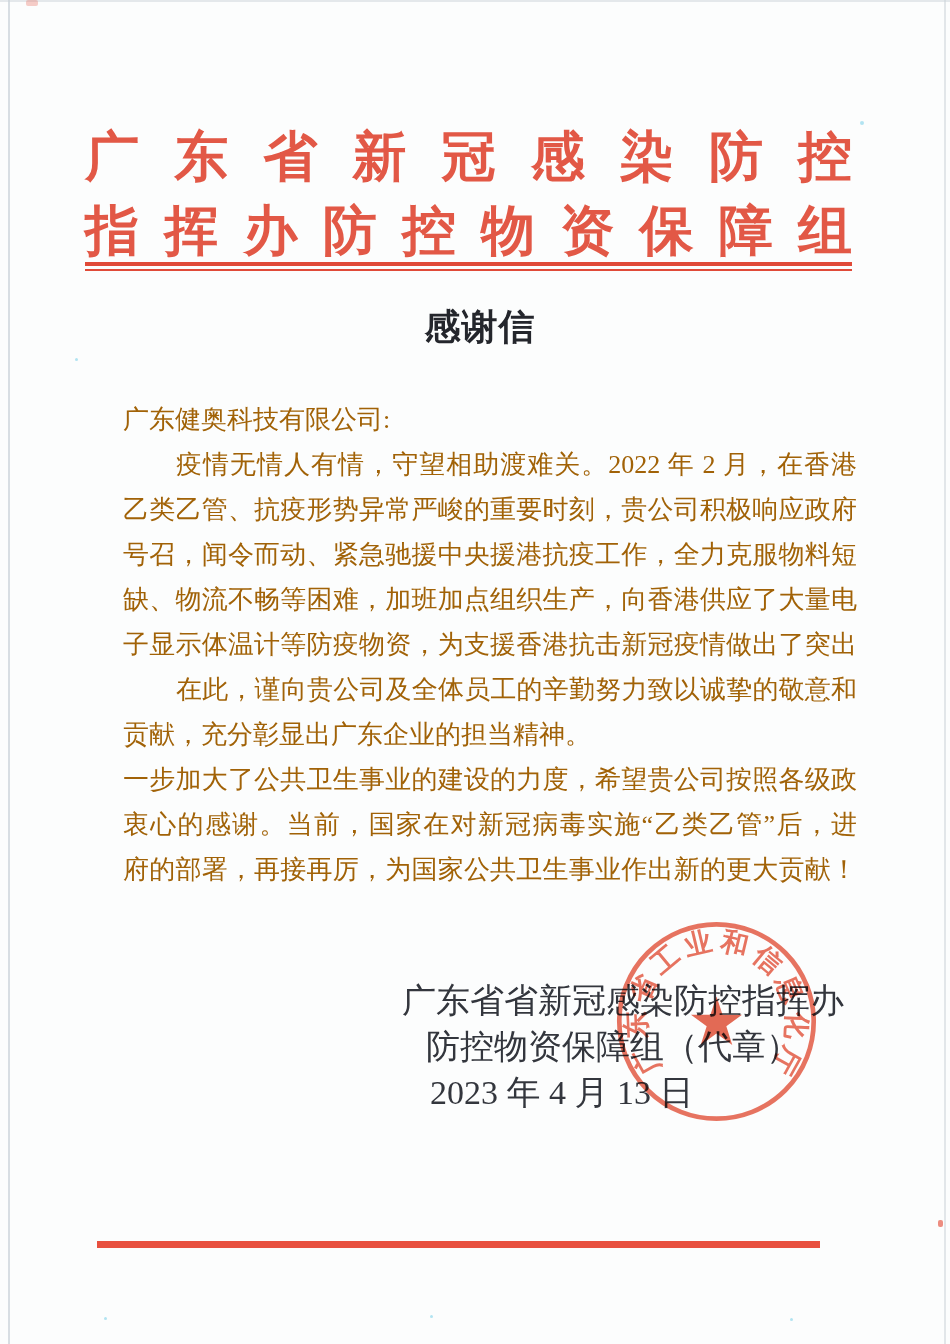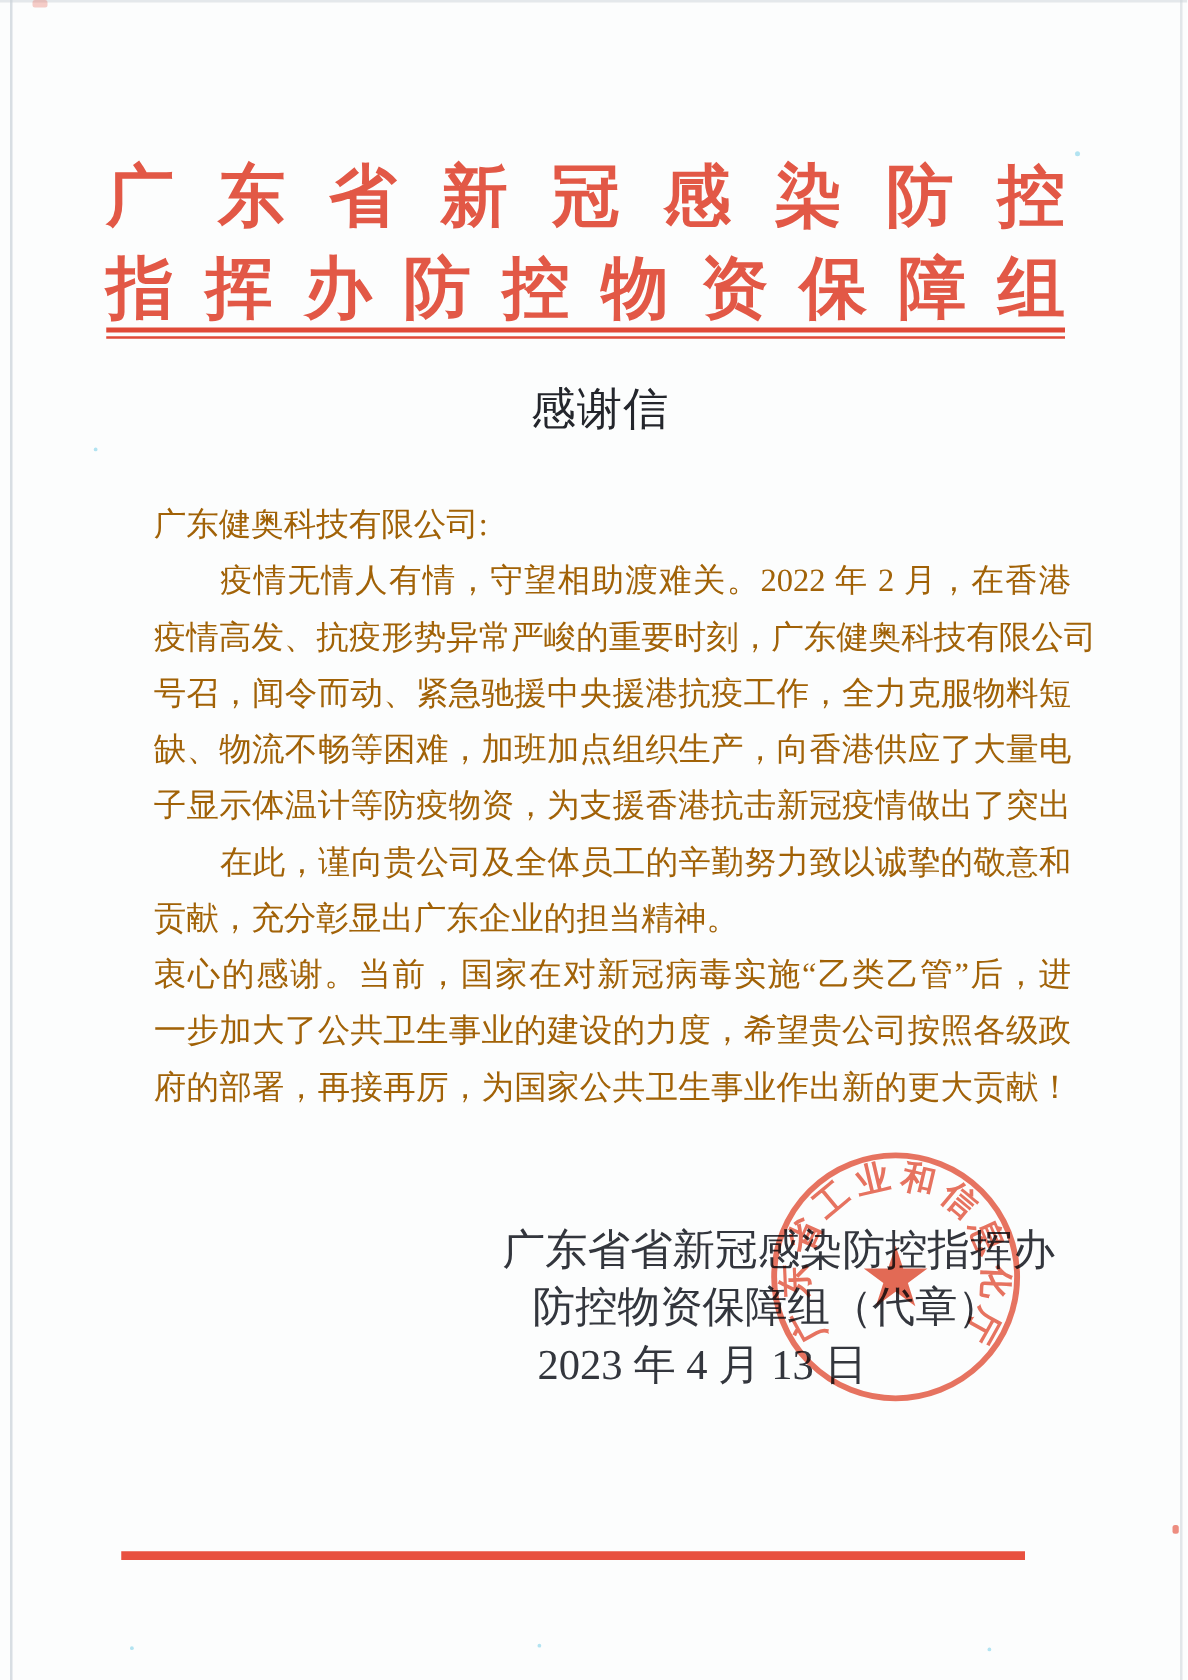--- a/index.html
+++ b/index.html
@@ -28,21 +28,21 @@
   }
   .lh-rule{
     position:absolute;left:85px;top:262px;width:767px;height:9px;
     border-top:4px solid #e04a38;border-bottom:2px solid #e04a38;
     box-sizing:border-box;
   }
 
   
   .doc-title{
     position:absolute;left:10px;top:305px;width:940px;
-    text-align:center;font-size:36px;font-weight:400;
+    text-align:center;font-size:36px;font-weight:700;
     color:#24262c;letter-spacing:1px;line-height:44px;
   }
 
   
   .body-block{
     position:absolute;left:123px;top:397px;width:734px;
     color:#a16207;font-size:26px;
   }
   .bline{
     height:45px;line-height:45px;white-space:nowrap;
@@ -115,28 +115,28 @@
         <span>组</span>
       </div>
   </div>
   <div class="lh-rule"></div>
 
   <div class="doc-title">感谢信</div>
 
   <div class="body-block">
     <div class="bline plain">广东健奥科技有限公司:</div>
     <div class="bline indent">疫情无情人有情，守望相助渡难关。2022 年 2 月，在香港</div>
-    <div class="bline">疫情高发、抗疫形势异常严峻的重要时刻，广东健奥科技有限公司</div>
+    <div class="bline">乙类乙管、抗疫形势异常严峻的重要时刻，贵公司积极响应政府</div>
     <div class="bline">号召，闻令而动、紧急驰援中央援港抗疫工作，全力克服物料短</div>
     <div class="bline">缺、物流不畅等困难，加班加点组织生产，向香港供应了大量电</div>
     <div class="bline">子显示体温计等防疫物资，为支援香港抗击新冠疫情做出了突出</div>
     <div class="bline indent">在此，谨向贵公司及全体员工的辛勤努力致以诚挚的敬意和</div>
     <div class="bline last">贡献，充分彰显出广东企业的担当精神。</div>
+    <div class="bline">一步加大了公共卫生事业的建设的力度，希望贵公司按照各级政</div>
     <div class="bline">衷心的感谢。当前，国家在对新冠病毒实施“乙类乙管”后，进</div>
-    <div class="bline">一步加大了公共卫生事业的建设的力度，希望贵公司按照各级政</div>
     <div class="bline">府的部署，再接再厉，为国家公共卫生事业作出新的更大贡献！</div>
   </div>
 
   <div class="signature">
     <div class="sig-line s1">广东省省新冠感染防控指挥办</div>
     <div class="sig-line s2">防控物资保障组（代章）</div>
     <div class="sig-line s3">2023 年 4 月 13 日</div>
   </div>
 
   <div class="stamp">

